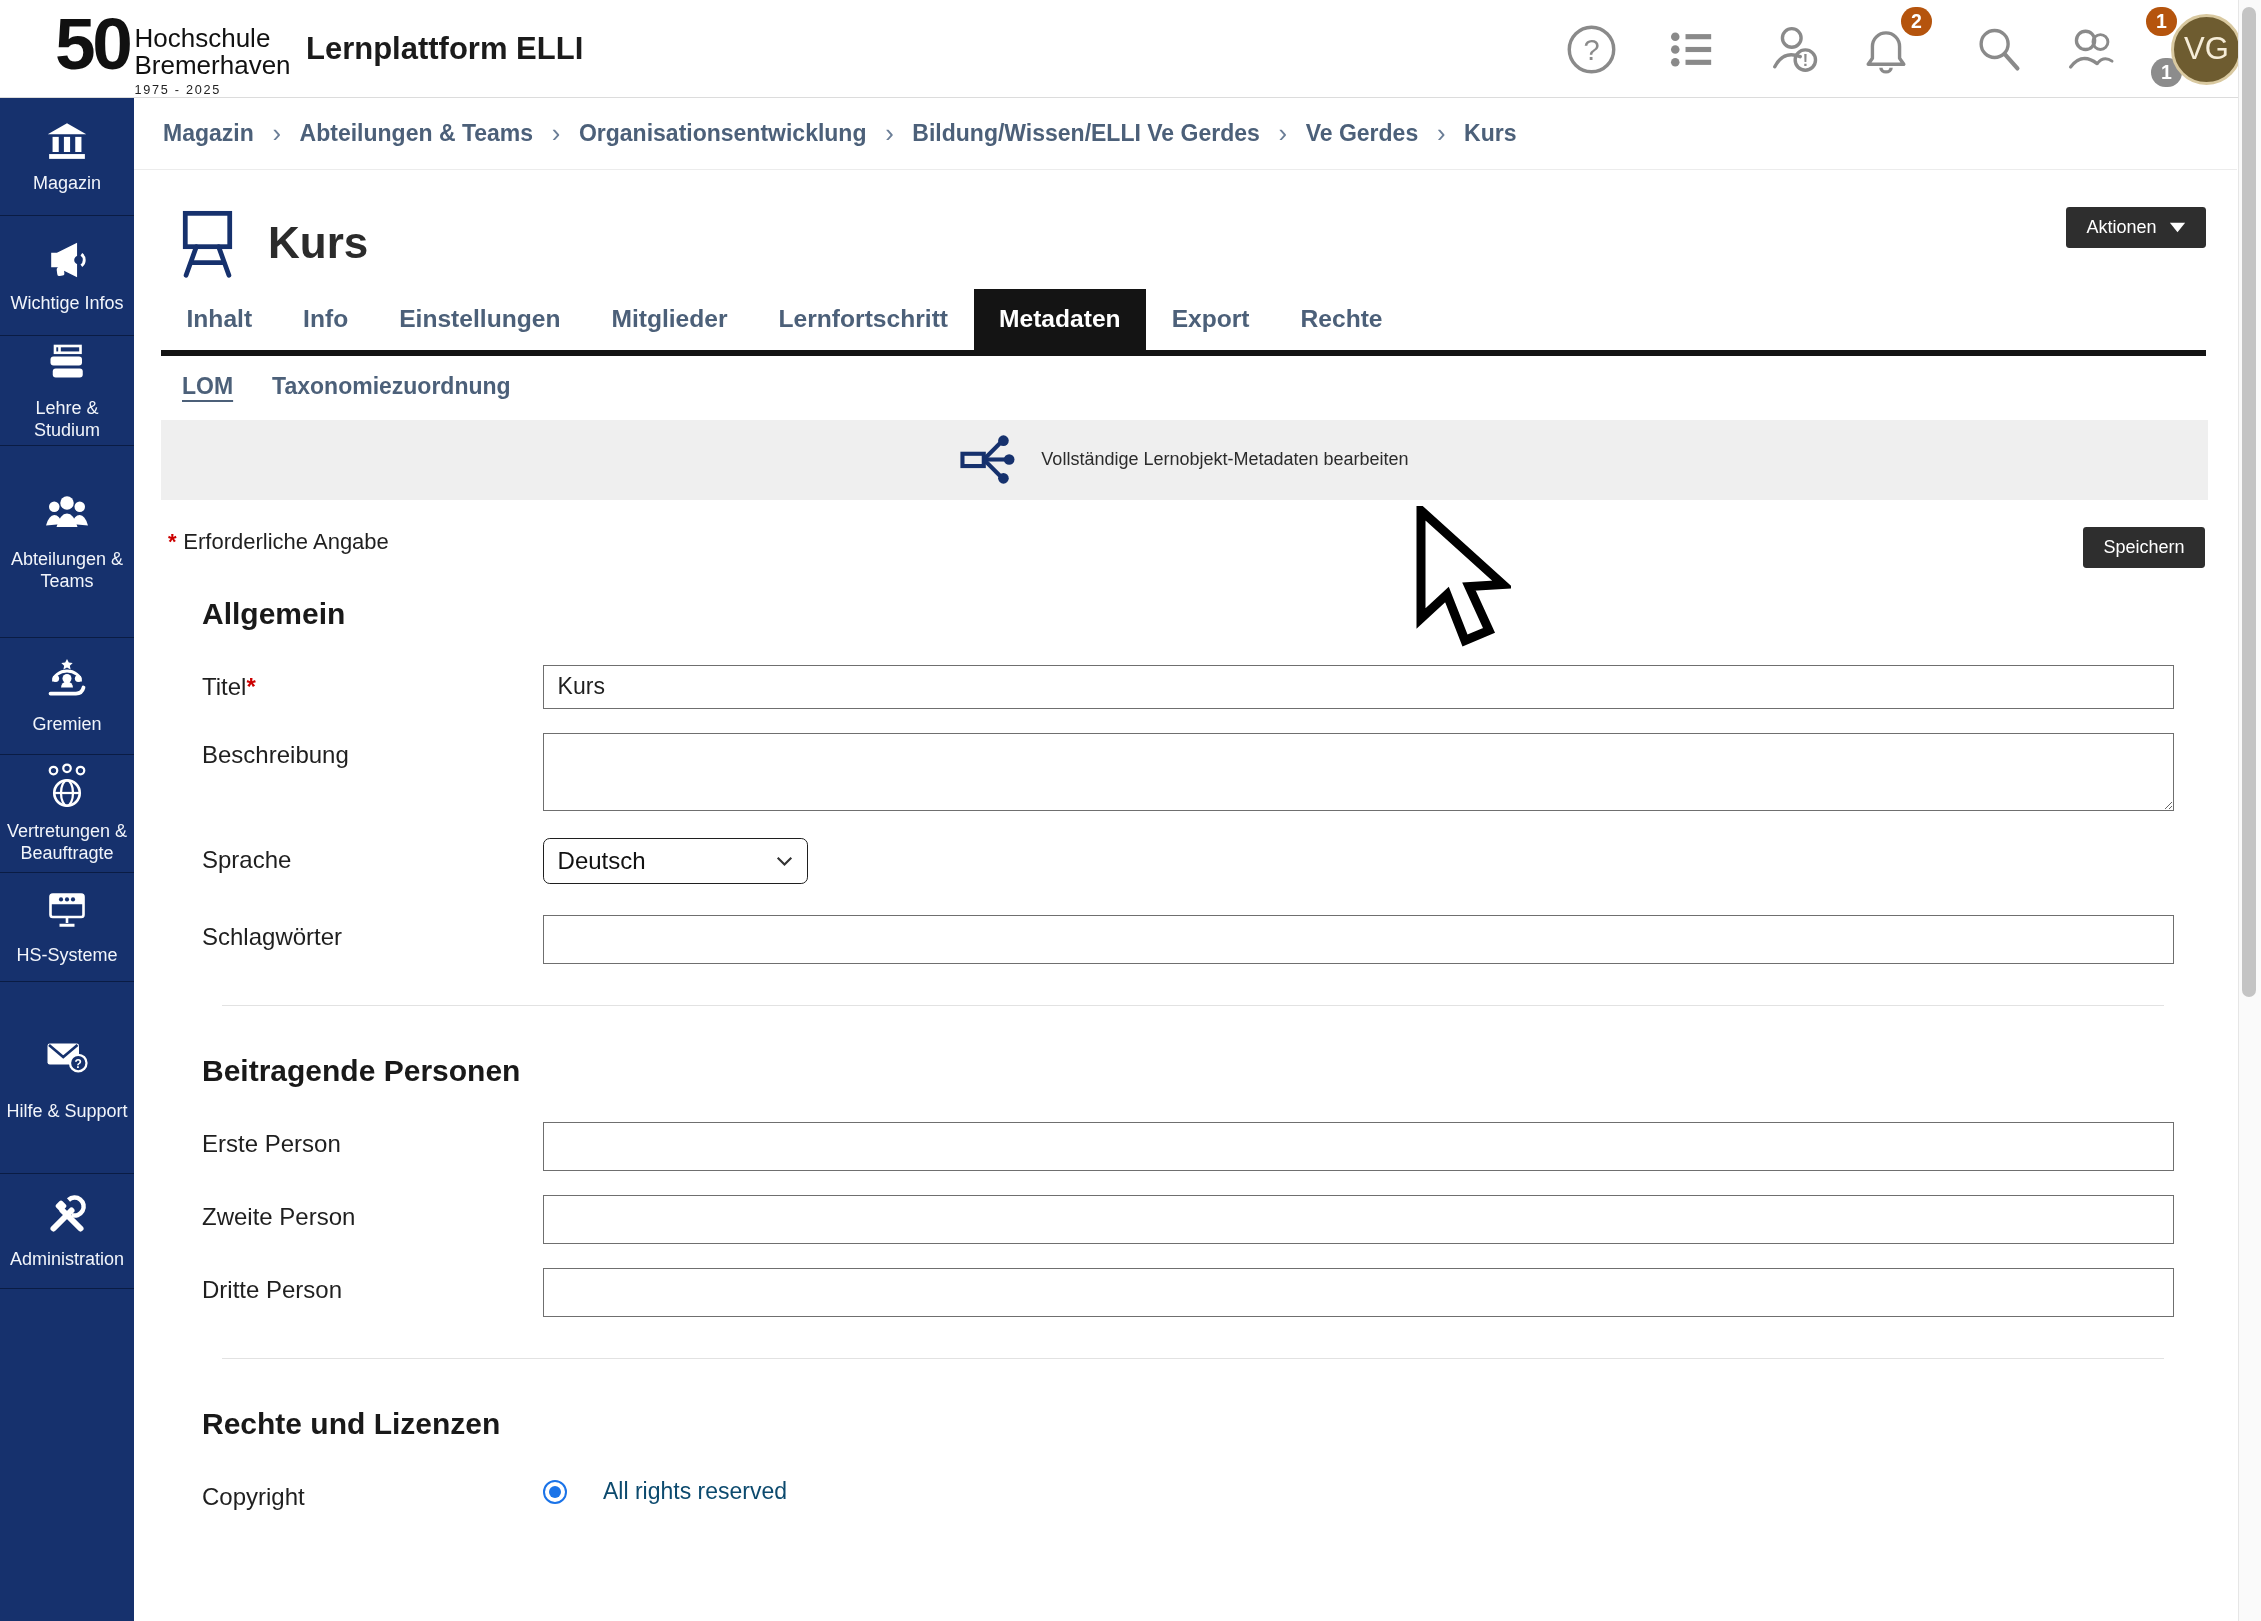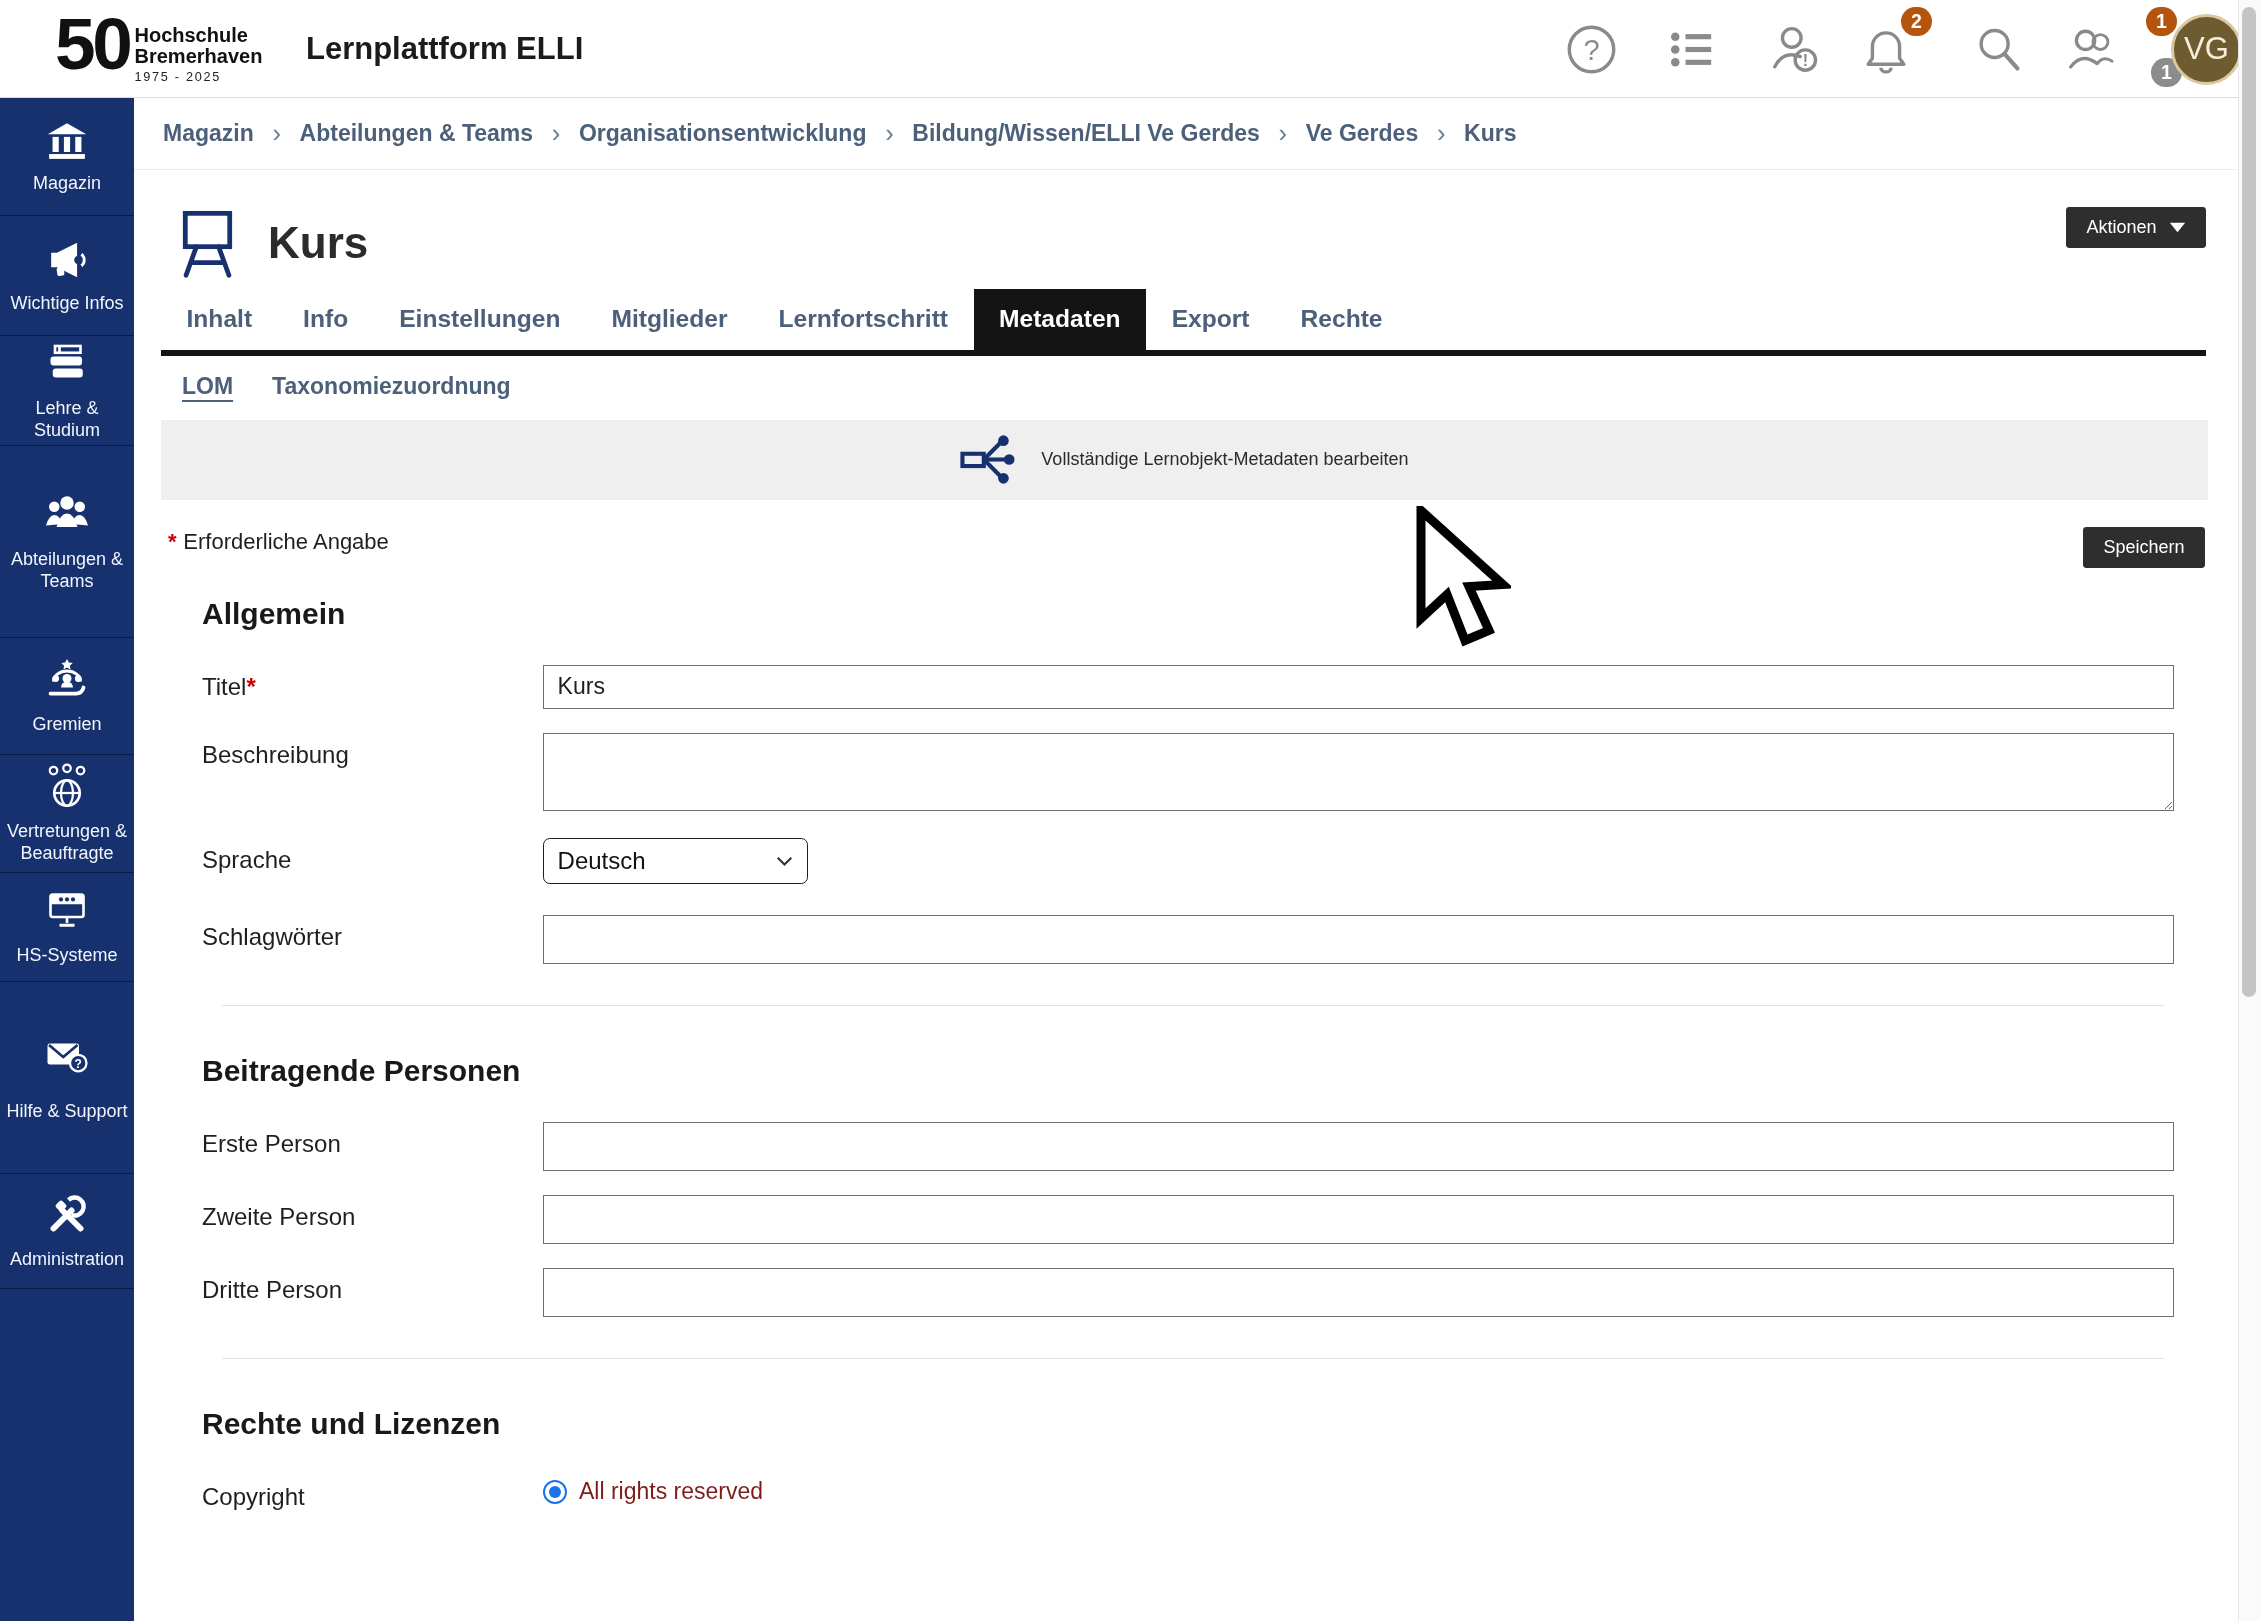--- a/index.html
+++ b/index.html
@@ -5,21 +5,21 @@
   html,body{margin:0;padding:0;}
   .app{position:relative;width:2261px;height:1621px;background:#ffffff;overflow:hidden;
        font-family:"Liberation Sans","DejaVu Sans",sans-serif;color:#1f1f1f;}
 
   
   .topbar{position:absolute;left:0;top:0;width:2261px;height:97px;background:#fff;
           border-bottom:1.7px solid #dcdcdc;z-index:5;}
   .logo{position:absolute;left:44px;top:6.8px;display:flex;align-items:flex-start;color:#111;margin-left:11px;}
   .logo-number{font-size:73px;font-weight:800;line-height:73px;letter-spacing:-3.4px;}
   .logo-textcol{margin-left:5.1px;margin-top:18.7px;}
-  .logo-name{font-size:20px;font-weight:700;line-height:1.02;}
+  .logo-name{font-size:26px;font-weight:400;line-height:1.02;}
   .logo-years{font-size:12.7px;font-weight:400;letter-spacing:1.7px;margin-top:4.2px;color:#222;}
   .app-title{position:absolute;left:306px;top:0;height:97px;display:flex;align-items:center;
              font-size:31px;font-weight:700;color:#1b1b1b;}
 
   .tb-icons .tbi{position:absolute;top:20.4px;width:58px;height:58px;display:flex;align-items:center;justify-content:center;}
   .badge{position:absolute;min-width:31px;height:29px;border-radius:14.4px;color:#fff;font-size:19.5px;font-weight:700;
          display:flex;align-items:center;justify-content:center;padding:0 5.1px;box-sizing:border-box;}
   .badge-orange{background:#b5540d;}
   .badge-gray{background:#8c8c8c;}
   .avatar{position:absolute;left:2171px;top:13.6px;width:71px;height:71px;border-radius:50%;
@@ -86,21 +86,21 @@
   .select-box{width:265px;height:46px;border:1.7px solid #1f1f1f;border-radius:6.8px;background:#fff;
               display:flex;align-items:center;justify-content:space-between;padding:0 13.6px 0 13.6px;box-sizing:border-box;cursor:pointer;}
   .select-value{font-size:24px;color:#111;}
   .divider{border:none;border-top:1.7px solid #e2e2e2;margin:41px 10.2px 0 20.4px;}
   .sec-gap{margin-top:48px;}
 
   .radio-row{display:flex;align-items:center;gap:12px;padding-top:3.4px;}
   .radio{width:24px;height:24px;border-radius:50%;border:2.5px solid #1a73e8;box-sizing:border-box;
          display:flex;align-items:center;justify-content:center;background:#fff;cursor:pointer;flex:none;}
   .radio-dot{width:12px;height:12px;border-radius:50%;background:#1a73e8;}
-  .radio-label{font-size:23px;color:#7f1d1d;}
+  .radio-label{font-size:23px;color:#0c4a6e;margin-left:24px;}
 
   
   .scrollbar{position:absolute;right:0;top:0;width:22px;height:1621px;background:#fafafa;border-left:0.8px solid #e6e6e6;z-index:9;}
   .scroll-thumb{position:absolute;left:3.4px;top:6.8px;width:13.6px;height:990px;border-radius:7.6px;background:#c4c4c4;}
 
   
   .cursor{position:absolute;left:1411px;top:506px;z-index:20;pointer-events:none;}
 </style>
 </head>
 <body>

